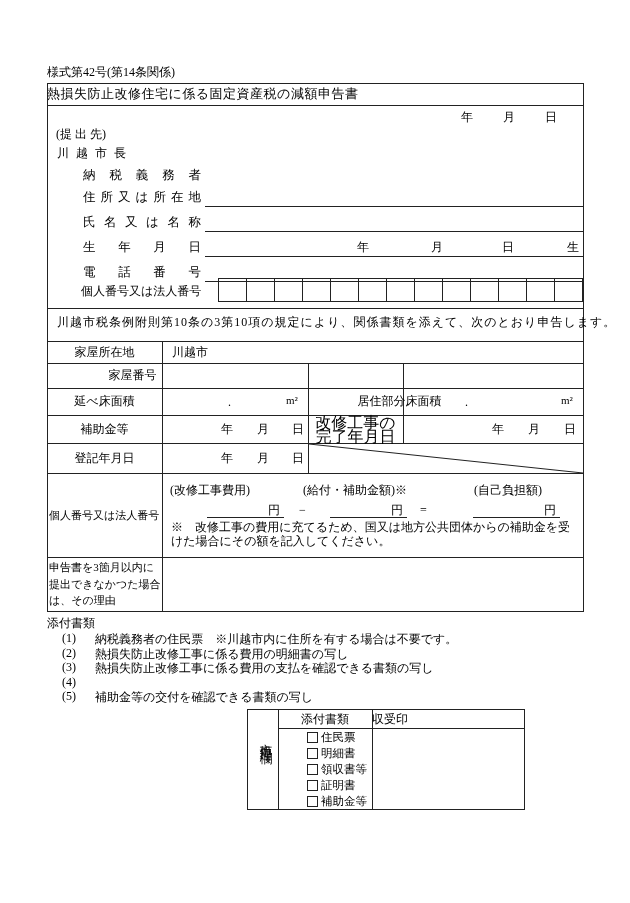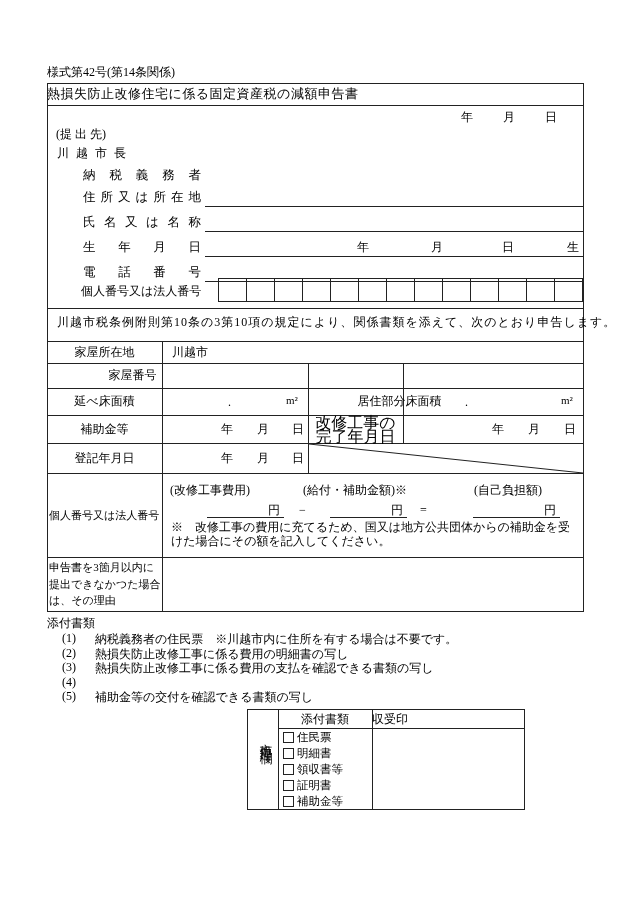--- a/index.html
+++ b/index.html
@@ -63,21 +63,21 @@
   
   .ob{left:247px;top:709px;width:278px;height:101px;}
   .ob-v1{left:278px;top:709px;height:101px;} .ob-v2{left:372px;top:709px;height:101px;}
   .ob-h1{left:278px;top:728px;width:247px;}
   .side-label{position:absolute;left:253px;top:733px;height:68px;writing-mode:vertical-rl;
               text-orientation:upright;font-size:12.5px;letter-spacing:3px;line-height:25px;}
   .ob-head1{left:278px;top:712px;width:94px;text-align:center;}
   .ob-head2{left:372px;top:712px;width:126px;text-align:left;}
   .chk-list{position:absolute;left:280px;top:729px;width:92px;height:80px;display:flex;
             flex-direction:column;justify-content:space-around;}
-  .chk-row{display:flex;align-items:center;font-size:11.5px;line-height:13px;}
+  .chk-row{display:flex;align-items:center;font-size:11.5px;line-height:13px;margin-left:24px;}
   .chk-box{width:9px;height:9px;border:1px solid #222;margin:0 3px 0 3px;flex:0 0 auto;}
   .stamp-cell{position:absolute;left:373px;top:729px;width:151px;height:80px;}
 </style>
 </head>
 <body>
 
 <div class="page">
 
   <div class="t form-no">様式第42号(第14条関係)</div>
 

